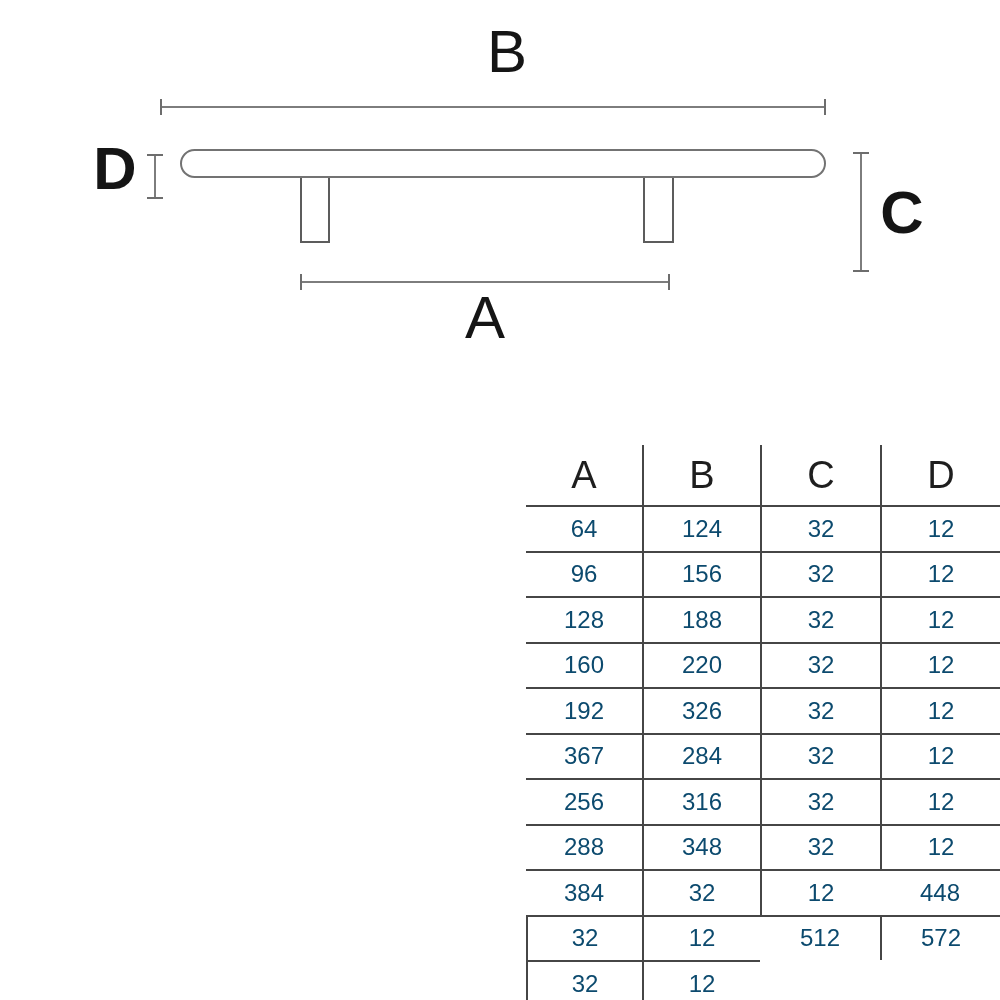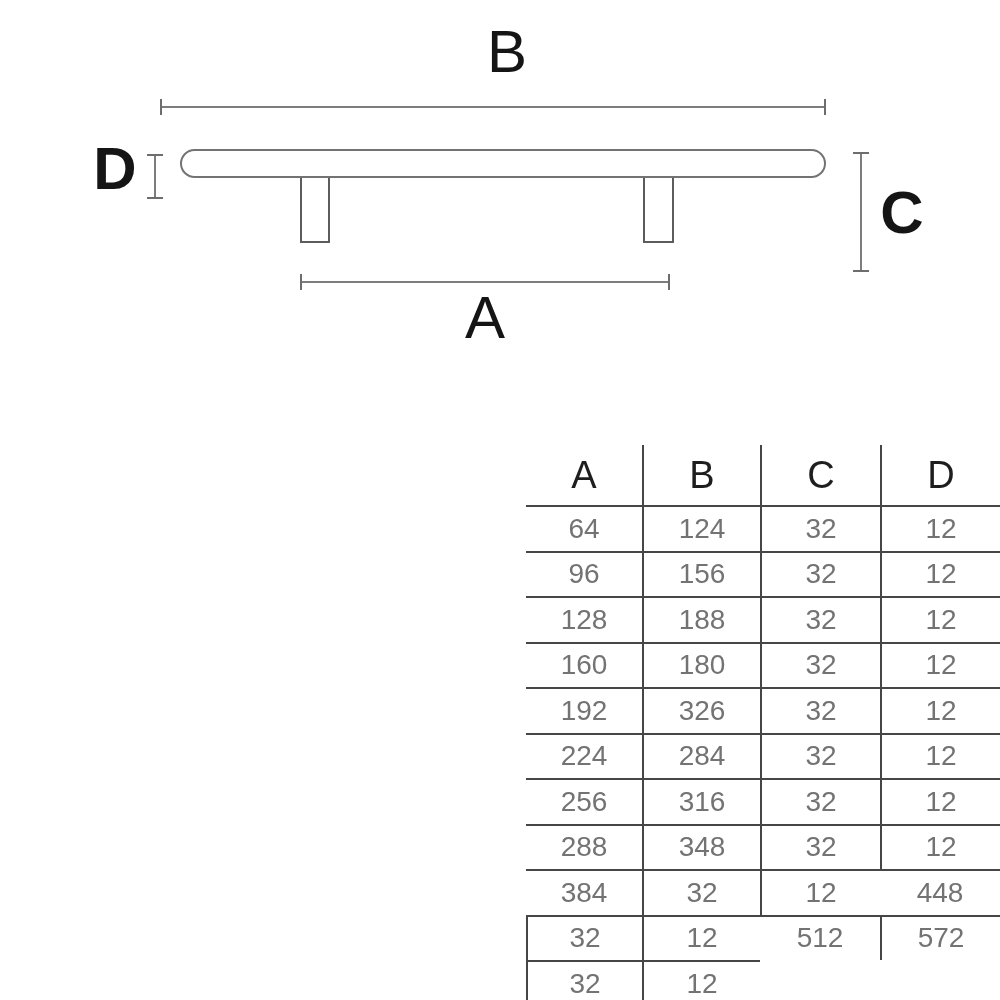--- a/index.html
+++ b/index.html
@@ -65,22 +65,22 @@
     position:absolute;
     left:526px; top:445px;
     width:474px; height:555px;
     display:grid;
     grid-template-columns:116px 118px 120px 120px;
     grid-template-rows:60px repeat(11, 45.5px);
     overflow:hidden;
   }
   .cell {
     display:flex; align-items:center; justify-content:center;
-    font-size:28px;
-    color:#737373;
+    font-size:24px;
+    color:#0c4a6e;
     box-sizing:border-box;
   }
   .head { font-size:38px; color:#1e1e1e; }
   .vsep { border-left:2px solid #464646; }
   .rtop { border-top:2px solid #464646; }
 </style>
 </head>
 <body>
 
 <div class="diagram">
@@ -120,30 +120,30 @@
   <div class="cell rtop vsep">156</div>
   <div class="cell rtop vsep">32</div>
   <div class="cell rtop vsep">12</div>
 
   <div class="cell rtop">128</div>
   <div class="cell rtop vsep">188</div>
   <div class="cell rtop vsep">32</div>
   <div class="cell rtop vsep">12</div>
 
   <div class="cell rtop">160</div>
-  <div class="cell rtop vsep">180</div>
+  <div class="cell rtop vsep">220</div>
   <div class="cell rtop vsep">32</div>
   <div class="cell rtop vsep">12</div>
 
   <div class="cell rtop">192</div>
   <div class="cell rtop vsep">326</div>
   <div class="cell rtop vsep">32</div>
   <div class="cell rtop vsep">12</div>
 
-  <div class="cell rtop">224</div>
+  <div class="cell rtop">367</div>
   <div class="cell rtop vsep">284</div>
   <div class="cell rtop vsep">32</div>
   <div class="cell rtop vsep">12</div>
 
   <div class="cell rtop">256</div>
   <div class="cell rtop vsep">316</div>
   <div class="cell rtop vsep">32</div>
   <div class="cell rtop vsep">12</div>
 
   <div class="cell rtop">288</div>

